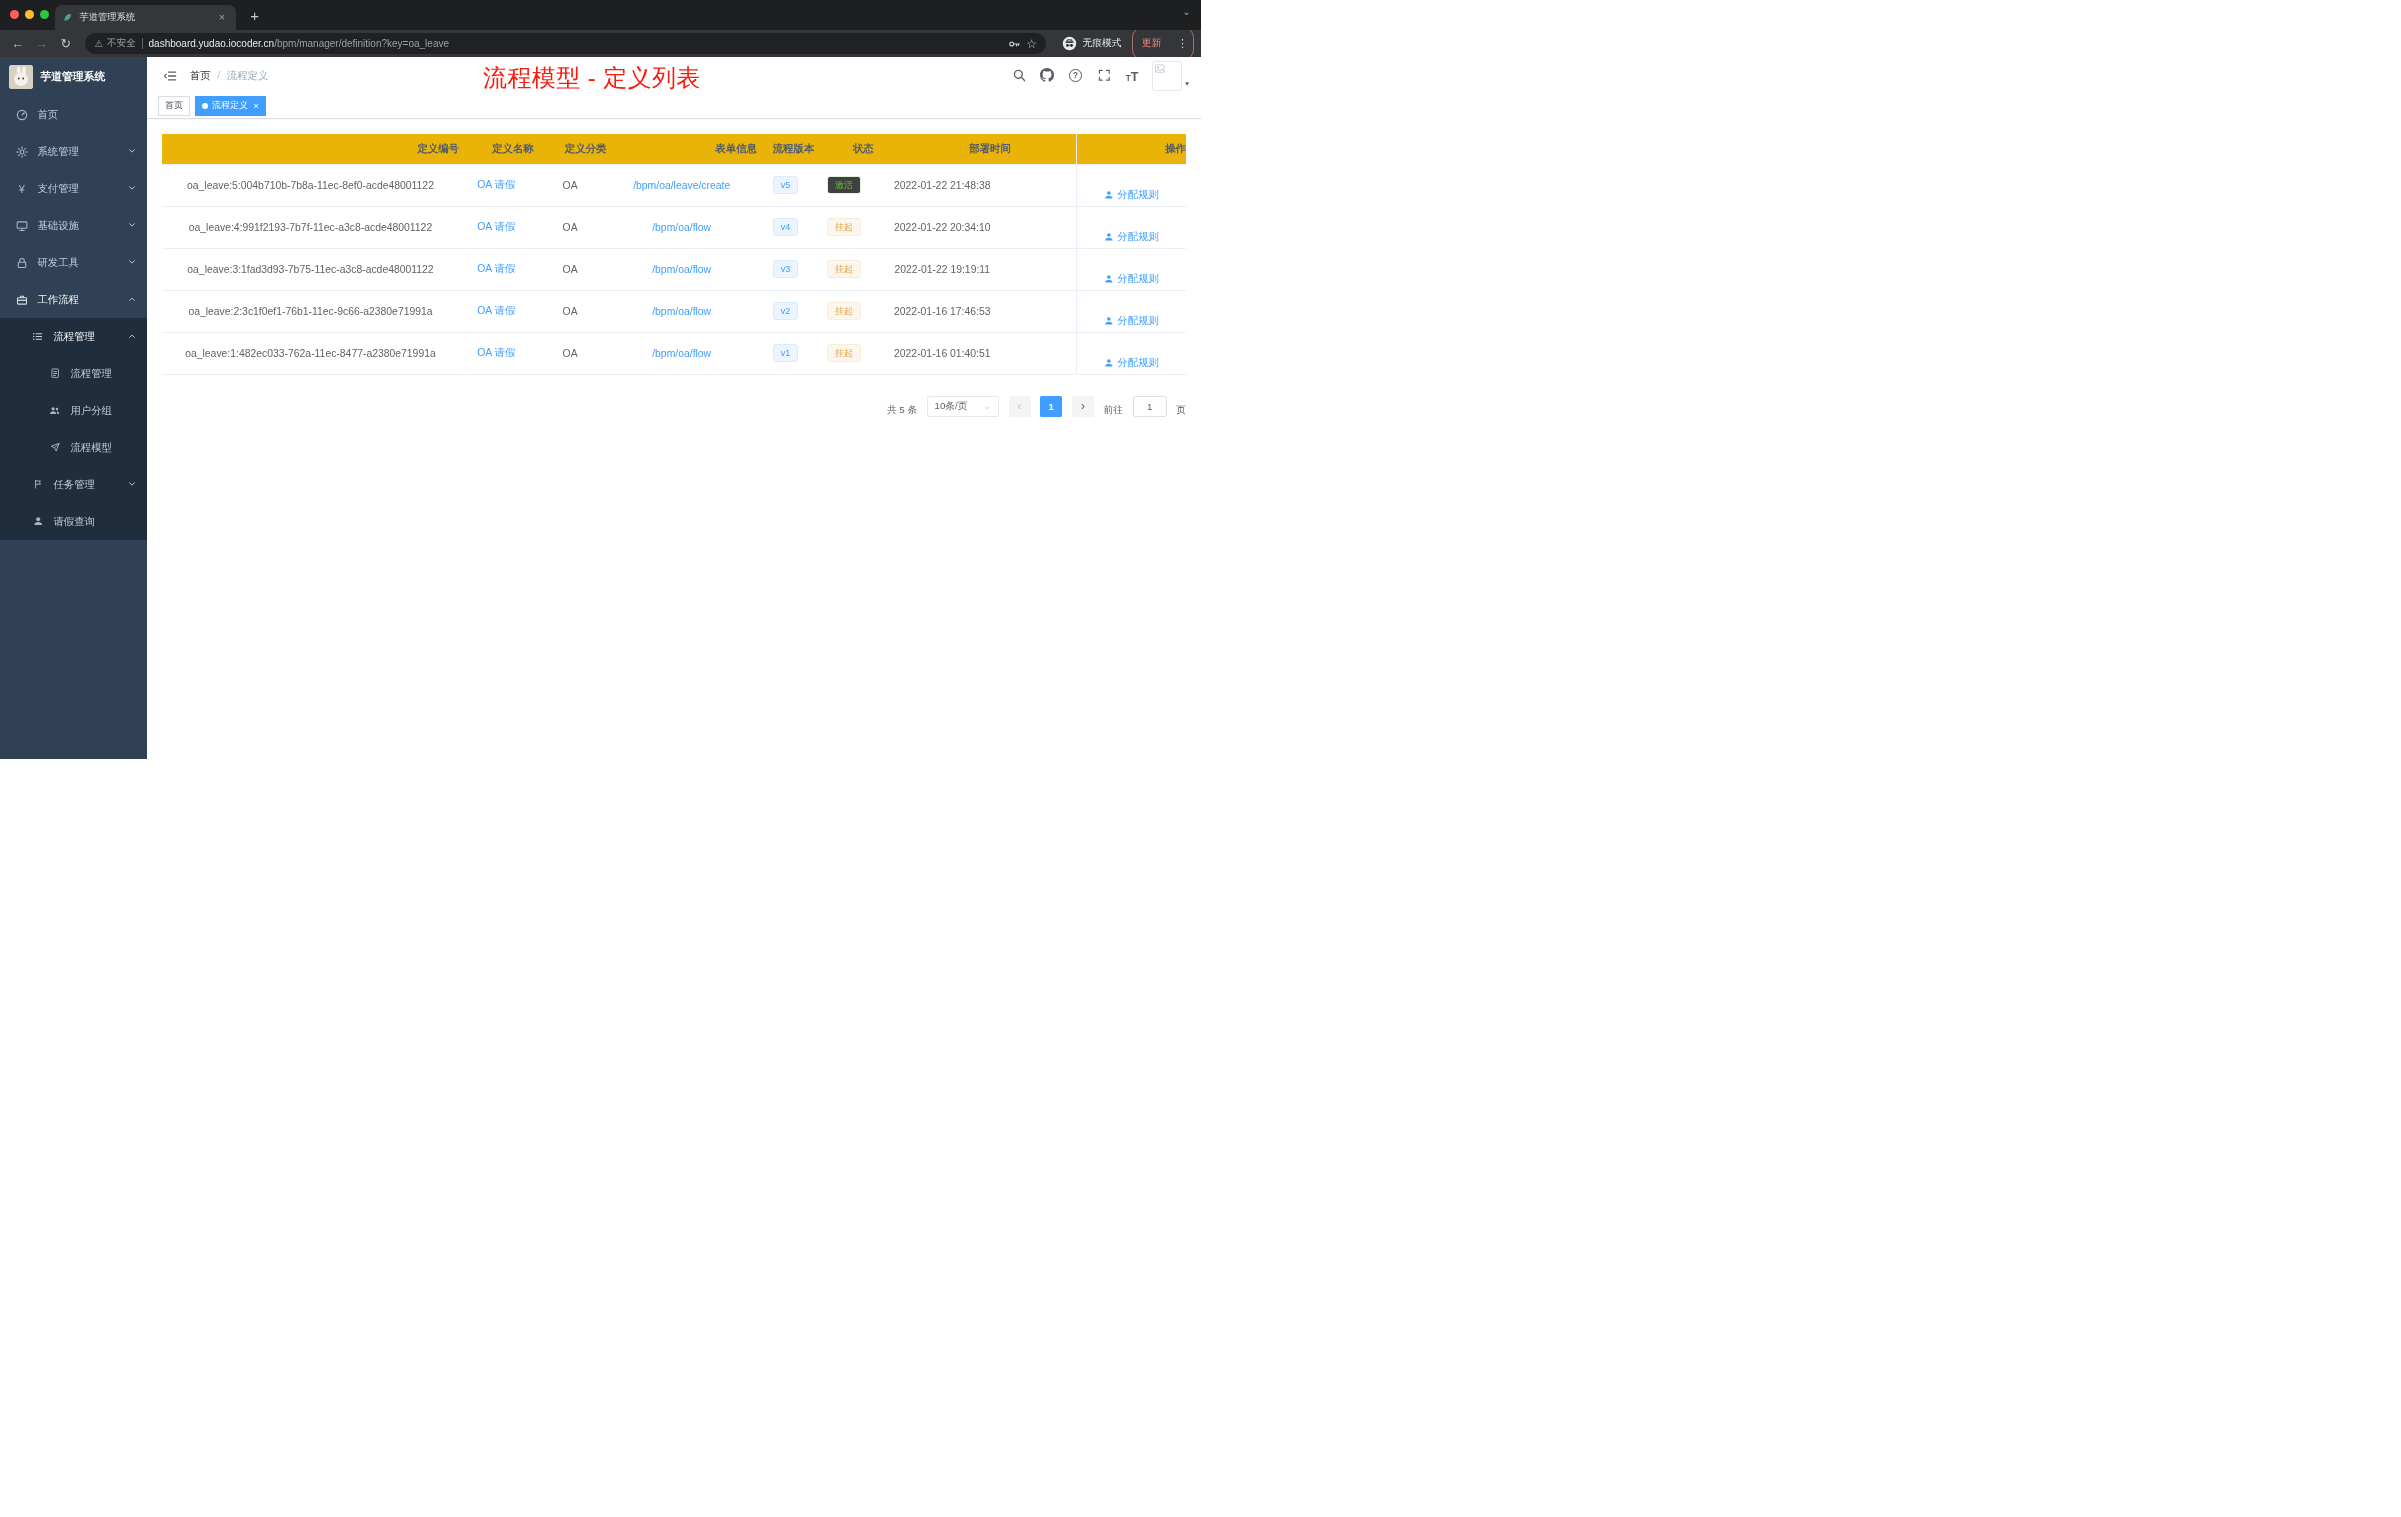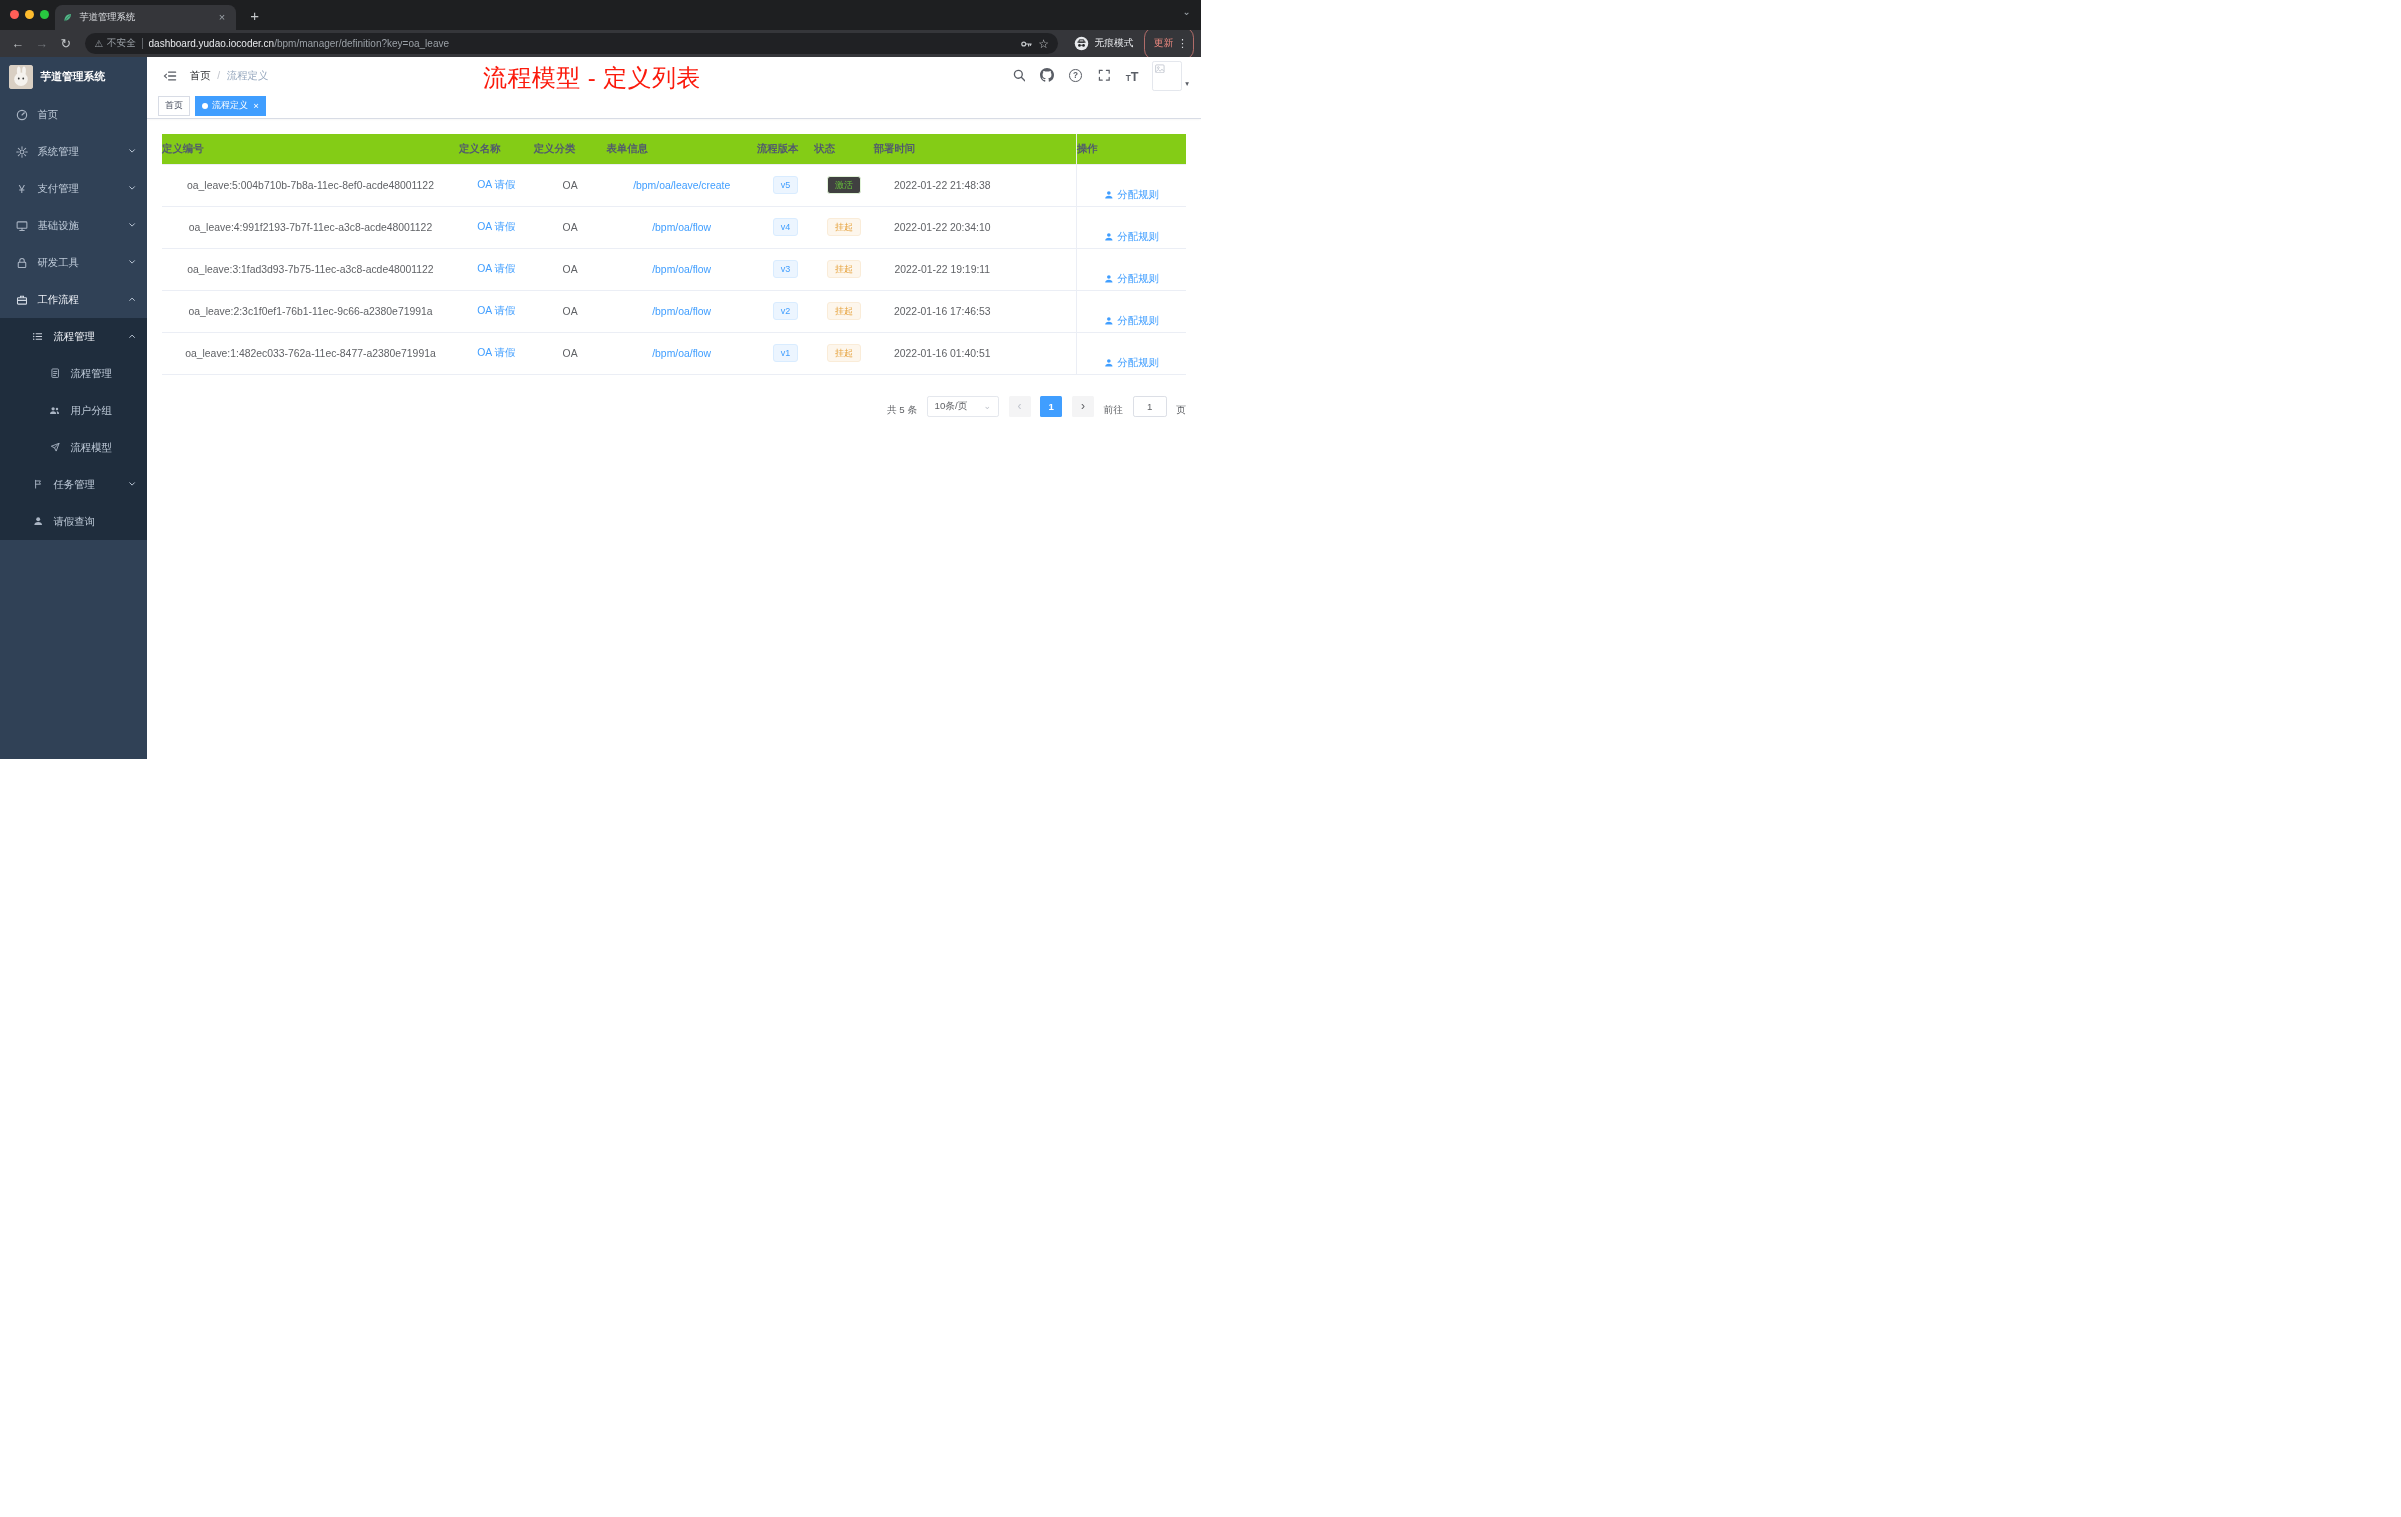--- a/index.html
+++ b/index.html
@@ -31,21 +31,21 @@
              display:flex; align-items:center; padding:0 9px; gap:6px; font-size:9.7px; color:#9aa0a6; }
   .sec-warn { font-size:9.7px; color:#9aa0a6; display:flex; align-items:center; gap:3.7px; }
   .omni-div { width:0.7px; height:10.4px; background:#5f6368; }
   .url-host { color:#e8eaed; font-size:10px; }
   .url-path { color:#9aa0a6; font-size:10px; }
   .omni-spacer { flex:1; }
   .omni-ic { color:#c6c9cc; display:flex; align-items:center; }
   .star { font-size:12px; color:#c6c9cc; }
   .incog { display:flex; align-items:center; gap:5.2px; color:#e8eaed; font-size:9.7px; margin:0 7.4px; white-space:nowrap; }
   .update-pill { height:33px; border:1.1px solid rgba(242,139,130,.65); border-radius:10.4px;
-                 display:flex; align-items:center; gap:4px; padding:0 4.5px 0 9px; color:#f28b82; font-size:9.7px; }
+                 display:flex; align-items:center; gap:16px; padding:0 4.5px 0 9px; color:#f28b82; font-size:9.7px; }
   .update-pill .more { color:#dadce0; font-size:11px; }
 
   
   .app { display:flex; height:702px; }
 
   .sidebar { width:147px; background:var(--sidebar-bg,#304156); color:#bfcbd9; flex-shrink:0; }
   .logo { height:39px; display:flex; align-items:center; gap:7.4px; padding-left:9px; }
   .logo-avatar { width:24px; height:24px; border-radius:3px; background:#d9cfc3; overflow:hidden; flex-shrink:0; }
   .logo-title { color:#fff; font-weight:700; font-size:10.8px; white-space:nowrap; }
   .mi { height:37px; display:flex; align-items:center; gap:9px; font-size:10.4px; cursor:pointer; position:relative; }
@@ -85,21 +85,21 @@
               border-bottom:0.7px solid #d8dce5; box-shadow:0 0.7px 2.2px rgba(0,0,0,.06); background:#fff; }
   .tag { height:19.3px; display:inline-flex; align-items:center; padding:0 6px; border:0.7px solid #d8dce5;
          background:#fff; color:#495060; font-size:9px; margin-right:4.5px; cursor:pointer; }
   .tag.active { background:var(--accent-blue,#409eff); border-color:var(--accent-blue,#409eff); color:#fff; }
   .tag .dot { width:6px; height:6px; border-radius:50%; background:#fff; margin-right:4.5px; }
   .tag .tclose { margin-left:5.2px; font-size:9.7px; line-height:1; }
 
   .content { flex:1; padding:15px; overflow:hidden; }
 
   table { width:100%; border-collapse:collapse; table-layout:fixed; font-size:10.4px; color:#606266; }
-  thead th { background:#84cc16; color:#515a6e; font-weight:700; height:30px; text-align:left;
+  thead th { background:#eab308; color:#515a6e; font-weight:700; height:30px; text-align:right;
              border-bottom:0.7px solid #ebeef5; font-size:10.4px; }
   tbody td { height:42px; border-bottom:0.7px solid #ebeef5; text-align:center; vertical-align:middle;
              white-space:nowrap; overflow:hidden; }
   .action-col { border-left:0.7px solid #ebeef5; }
   .tlink { color:var(--accent-blue,#409eff); text-decoration:none; cursor:pointer; }
   .badge { display:inline-block; padding:0 6.7px; height:18px; line-height:16.3px; border-radius:3px;
            font-size:9px; border:0.7px solid; }
   .badge.blue   { background:#ecf5ff; border-color:#d9ecff; color:var(--accent-blue,#409eff); }
   .badge.green  { background:#404040; border-color:#e1f3d8; color:var(--success-green,#67c23a); }
   .badge.orange { background:#fdf6ec; border-color:#faecd8; color:var(--warning-orange,#e6a23c); }

